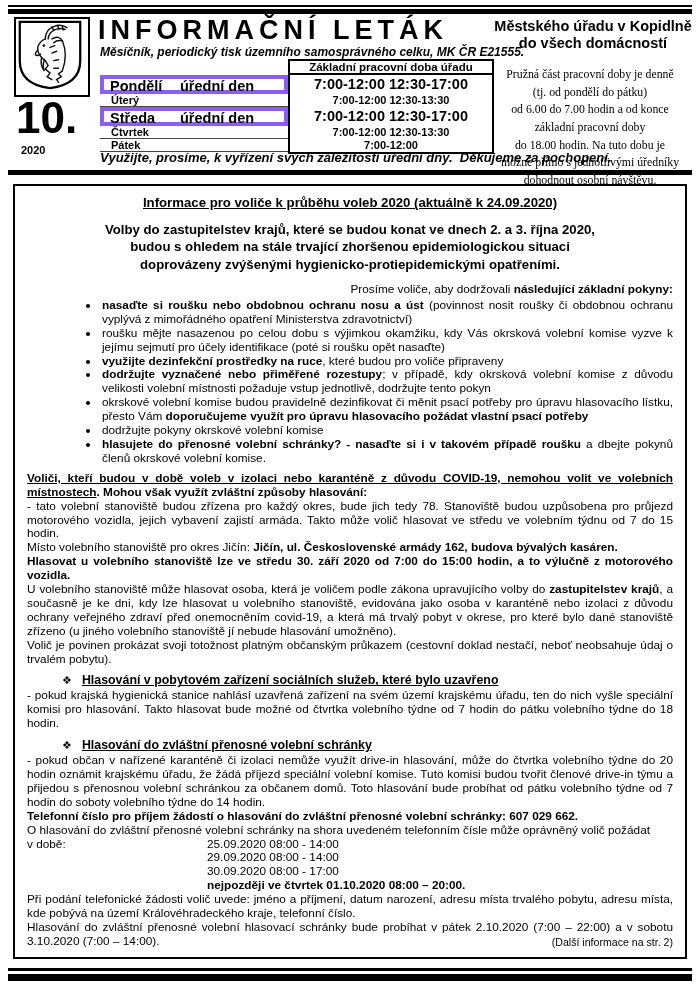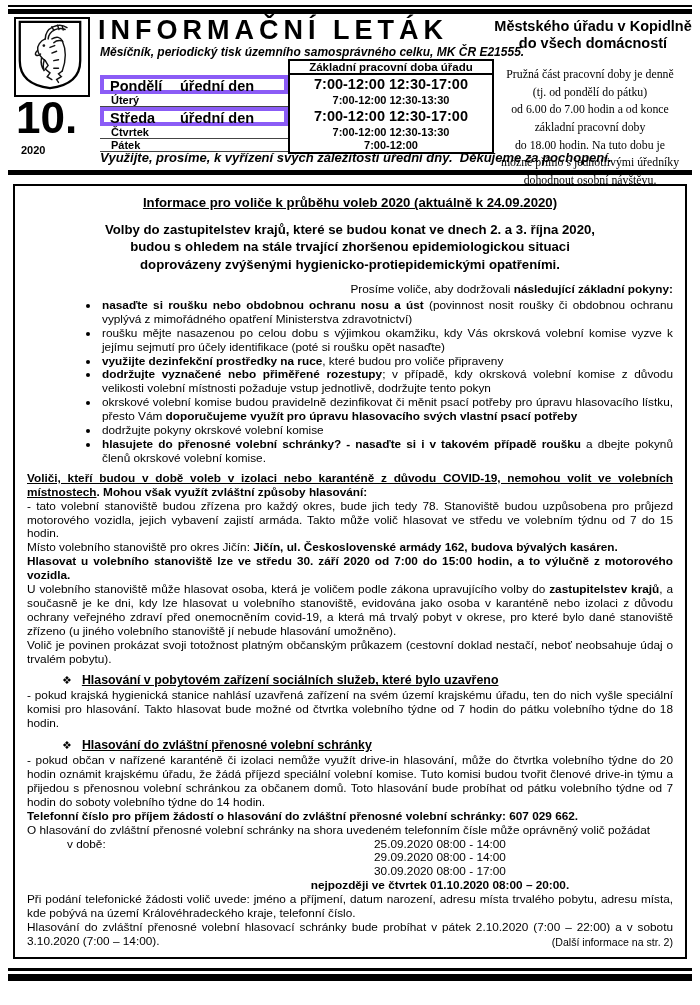--- a/index.html
+++ b/index.html
@@ -40,22 +40,22 @@
   .lead{margin:3px 0 2px;text-align:right;}
   ul.bullets{margin:1px 0 4px;padding-left:73px;}
   ul.bullets li{text-align:justify;padding-left:2px;}
   .covid{margin-top:6px;}
   .sec-head{margin:7px 0 1px 35px;font-weight:bold;font-size:12.4px;}
   .sec-head .mark{font-family:"DejaVu Sans",sans-serif;margin-right:10px;font-size:11px;}
   .sec-head .txt{text-decoration:underline;}
   .b{font-weight:bold;}
   .u{text-decoration:underline;}
   .times-wrap{position:relative;margin-left:180px;}
-  .times-label{position:absolute;left:-180px;top:0;margin-left:40px;}
-  .time-line{text-align:center;}
+  .times-label{position:absolute;left:-180px;top:0;}
+  .time-line{text-align:left;}
   .final{position:relative;}
   .more-info{position:absolute;right:0;bottom:0;font-size:10.6px;}
 </style>
 </head>
 <body>
 
 <div class="rule thin"></div>
 <div class="rule thick"></div>
 
 <div class="masthead">
@@ -134,21 +134,21 @@
   <div class="c-intro">Volby do zastupitelstev krajů, které se budou konat ve dnech 2. a 3. října 2020,
 budou s ohledem na stále trvající zhoršenou epidemiologickou situaci
 doprovázeny zvýšenými hygienicko-protiepidemickými opatřeními.</div>
 
   <p class="para lead"><span>Prosíme voliče, aby dodržovali </span><span class="b">následující základní pokyny:</span></p>
   <ul class="bullets">
     <li><span class="b">nasaďte si roušku nebo obdobnou ochranu nosu a úst</span><span> (povinnost nosit roušky či obdobnou ochranu vyplývá z mimořádného opatření Ministerstva zdravotnictví)</span></li>
     <li><span>roušku mějte nasazenou po celou dobu s výjimkou okamžiku, kdy Vás okrsková volební komise vyzve k jejímu sejmutí pro účely identifikace (poté si roušku opět nasaďte)</span></li>
     <li><span class="b">využijte dezinfekční prostředky na ruce</span><span>, které budou pro voliče připraveny</span></li>
     <li><span class="b">dodržujte vyznačené nebo přiměřené rozestupy</span><span>; v případě, kdy okrsková volební komise z důvodu velikosti volební místnosti požaduje vstup jednotlivě, dodržujte tento pokyn</span></li>
-    <li><span>okrskové volební komise budou pravidelně dezinfikovat či měnit psací potřeby pro úpravu hlasovacího lístku, přesto Vám </span><span class="b">doporučujeme využít pro úpravu hlasovacího svých vlastní psací potřeby</span></li>
+    <li><span>okrskové volební komise budou pravidelně dezinfikovat či měnit psací potřeby pro úpravu hlasovacího lístku, přesto Vám </span><span class="b">doporučujeme využít pro úpravu hlasovacího požádat vlastní psací potřeby</span></li>
     <li><span>dodržujte pokyny okrskové volební komise</span></li>
     <li><span class="b">hlasujete do přenosné volební schránky? - nasaďte si i v takovém případě roušku</span><span> a dbejte pokynů členů okrskové volební komise.</span></li>
   </ul>
 
   <p class="para covid"><span class="b u">Voliči, kteří budou v době voleb v izolaci nebo karanténě z důvodu COVID-19, nemohou volit ve volebních místnostech</span><span class="b">. Mohou však využít zvláštní způsoby hlasování:</span></p>
 
   <p class="para"><span>- tato volební stanoviště budou zřízena pro každý okres, bude jich tedy 78. Stanoviště budou uzpůsobena pro průjezd motorového vozidla, jejich vybavení zajistí armáda. Takto může volič hlasovat ve středu ve volebním týdnu od 7 do 15 hodin.</span></p>
   <p class="para"><span>Místo volebního stanoviště pro okres Jičín: </span><span class="b">Jičín, ul. Československé armády 162, budova bývalých kasáren.</span></p>
   <p class="para"><span class="b">Hlasovat u volebního stanoviště lze ve středu 30. září 2020 od 7:00 do 15:00 hodin, a to výlučně z motorového vozidla.</span></p>
   <p class="para"><span>U volebního stanoviště může hlasovat osoba, která je voličem podle zákona upravujícího volby do </span><span class="b">zastupitelstev krajů</span><span>, a současně je ke dni, kdy lze hlasovat u volebního stanoviště, evidována jako osoba v karanténě nebo izolaci z důvodu ochrany veřejného zdraví před onemocněním covid-19, a která má trvalý pobyt v okrese, pro které bylo dané stanoviště zřízeno (u jiného volebního stanoviště jí nebude hlasování umožněno).</span></p>

